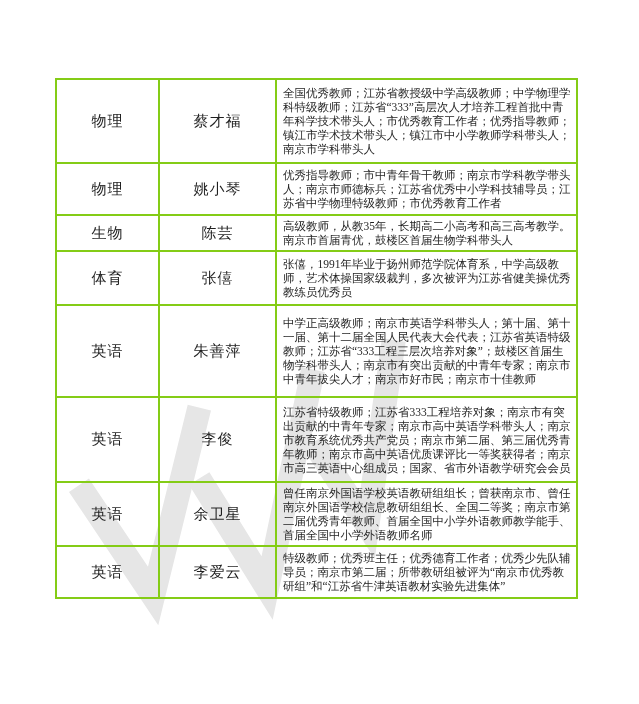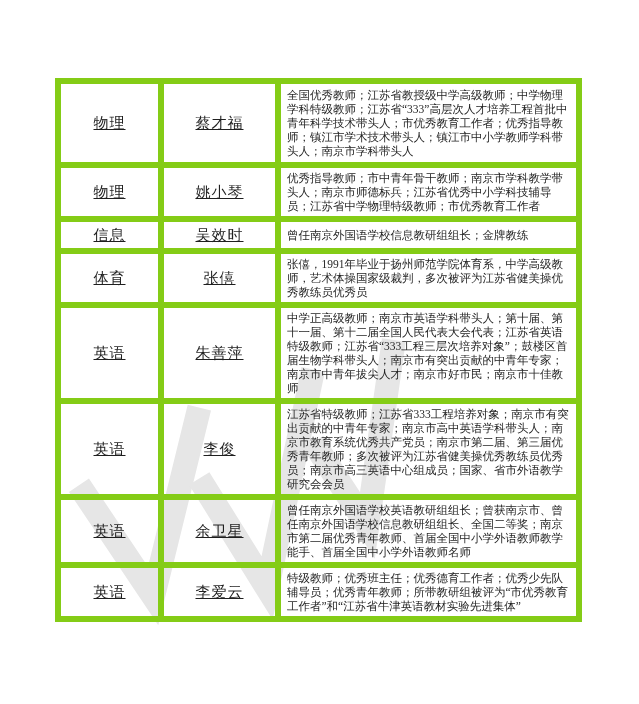--- a/index.html
+++ b/index.html
@@ -23,31 +23,30 @@
     position: absolute;
     left: 55px;
     top: 78px;
     width: 521px;
     z-index: 1;
     border-collapse: collapse;
     table-layout: fixed;
     background: transparent;
   }
   .doc-table td {
-    border: 6px solid #84cc16;
+    border: 2px solid #84cc16;
     vertical-align: middle;
     background: transparent;
     overflow: hidden;
   }
   .cell-subject, .cell-name {
     text-align: center;
     font-size: 15px;
     letter-spacing: 1px;
     padding: 2px;
-    text-decoration: underline;
   }
   .cell-desc {
     font-size: 11.5px;
     line-height: 14px;
     padding: 3px 5px 3px 6px;
     text-align: left;
   }
   
   .r0 { height: 84px; }
   .r1 { height: 52px; }
@@ -84,46 +83,46 @@
       <tr class="r0">
         <td class="cell-subject">物理</td>
         <td class="cell-name">蔡才福</td>
         <td class="cell-desc">全国优秀教师；江苏省教授级中学高级教师；中学物理学科特级教师；江苏省“333”高层次人才培养工程首批中青年科学技术带头人；市优秀教育工作者；优秀指导教师；镇江市学术技术带头人；镇江市中小学教师学科带头人；南京市学科带头人</td>
       </tr>
       <tr class="r1">
         <td class="cell-subject">物理</td>
         <td class="cell-name">姚小琴</td>
         <td class="cell-desc">优秀指导教师；市中青年骨干教师；南京市学科教学带头人；南京市师德标兵；江苏省优秀中小学科技辅导员；江苏省中学物理特级教师；市优秀教育工作者</td>
       </tr>
-      <tr class="r3">
-        <td class="cell-subject">信息</td>
-        <td class="cell-name">吴效时</td>
-        <td class="cell-desc">曾任南京外国语学校信息教研组组长；金牌教练</td>
+      <tr class="r2">
+        <td class="cell-subject">生物</td>
+        <td class="cell-name">陈芸</td>
+        <td class="cell-desc">高级教师，从教35年，长期高二小高考和高三高考教学。南京市首届青优，鼓楼区首届生物学科带头人</td>
       </tr>
       <tr class="r4">
         <td class="cell-subject">体育</td>
         <td class="cell-name">张僖</td>
         <td class="cell-desc">张僖，1991年毕业于扬州师范学院体育系，中学高级教师，艺术体操国家级裁判，多次被评为江苏省健美操优秀教练员优秀员</td>
       </tr>
       <tr class="r5">
         <td class="cell-subject">英语</td>
         <td class="cell-name">朱善萍</td>
         <td class="cell-desc">中学正高级教师；南京市英语学科带头人；第十届、第十一届、第十二届全国人民代表大会代表；江苏省英语特级教师；江苏省“333工程三层次培养对象”；鼓楼区首届生物学科带头人；南京市有突出贡献的中青年专家；南京市中青年拔尖人才；南京市好市民；南京市十佳教师</td>
       </tr>
       <tr class="r6">
         <td class="cell-subject">英语</td>
         <td class="cell-name">李俊</td>
-        <td class="cell-desc">江苏省特级教师；江苏省333工程培养对象；南京市有突出贡献的中青年专家；南京市高中英语学科带头人；南京市教育系统优秀共产党员；南京市第二届、第三届优秀青年教师；多次被评为江苏省健美操优秀教练员优秀员；南京市高三英语中心组成员；国家、省市外语教学研究会会员</td>
+        <td class="cell-desc">江苏省特级教师；江苏省333工程培养对象；南京市有突出贡献的中青年专家；南京市高中英语学科带头人；南京市教育系统优秀共产党员；南京市第二届、第三届优秀青年教师；南京市高中英语优质课评比一等奖获得者；南京市高三英语中心组成员；国家、省市外语教学研究会会员</td>
       </tr>
       <tr class="r7">
         <td class="cell-subject">英语</td>
         <td class="cell-name">余卫星</td>
         <td class="cell-desc">曾任南京外国语学校英语教研组组长；曾获南京市、曾任南京外国语学校信息教研组组长、全国二等奖；南京市第二届优秀青年教师、首届全国中小学外语教师教学能手、首届全国中小学外语教师名师</td>
       </tr>
       <tr class="r8">
         <td class="cell-subject">英语</td>
         <td class="cell-name">李爱云</td>
-        <td class="cell-desc">特级教师；优秀班主任；优秀德育工作者；优秀少先队辅导员；优秀青年教师；所带教研组被评为“市优秀教育工作者”和“江苏省牛津英语教材实验先进集体”</td>
+        <td class="cell-desc">特级教师；优秀班主任；优秀德育工作者；优秀少先队辅导员；南京市第二届；所带教研组被评为“南京市优秀教研组”和“江苏省牛津英语教材实验先进集体”</td>
       </tr>
     </tbody>
   </table>
 
 </div>
 
 </body></html>

